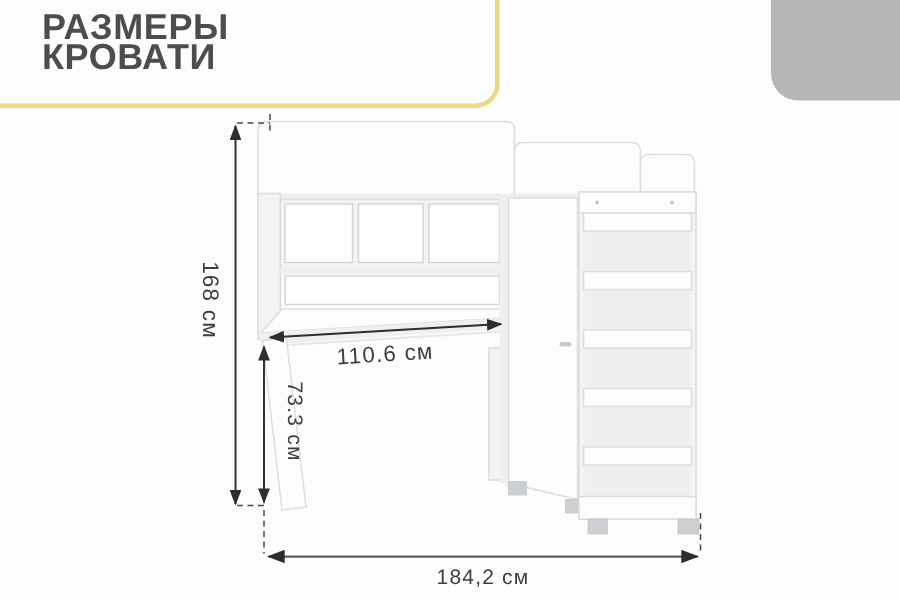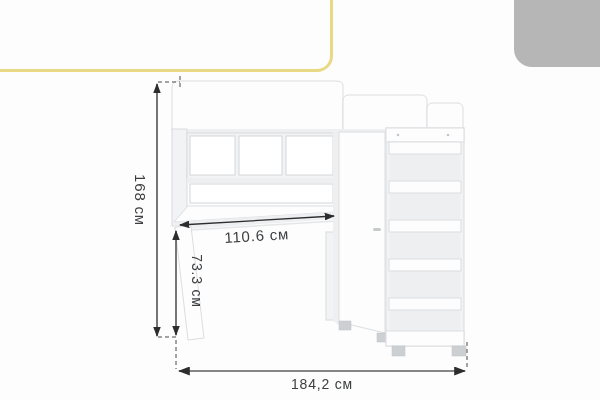--- a/index.html
+++ b/index.html
@@ -33,20 +33,24 @@
   .dim-label.small{font-size:14px;}
 </style>
 </head>
 <body>
 
 <div class="canvas">
 
   <div class="accent-frame"></div>
   <div class="gray-tab"></div>
 
+  <h1 class="title">
+      <span>РАЗМЕРЫ</span>
+      <span>КРОВАТИ</span>
+    </h1>
 
   <svg class="diagram" width="600" height="400" viewBox="0 0 600 400">
     <defs>
       <marker id="arr" viewBox="0 0 8 6" refX="7.2" refY="3" markerWidth="8" markerHeight="6" orient="auto-start-reverse">
         <path d="M0,0 L8,3 L0,6 Z" fill="#2d2d2d"></path>
       </marker>
     </defs>
 
     <g>
 

